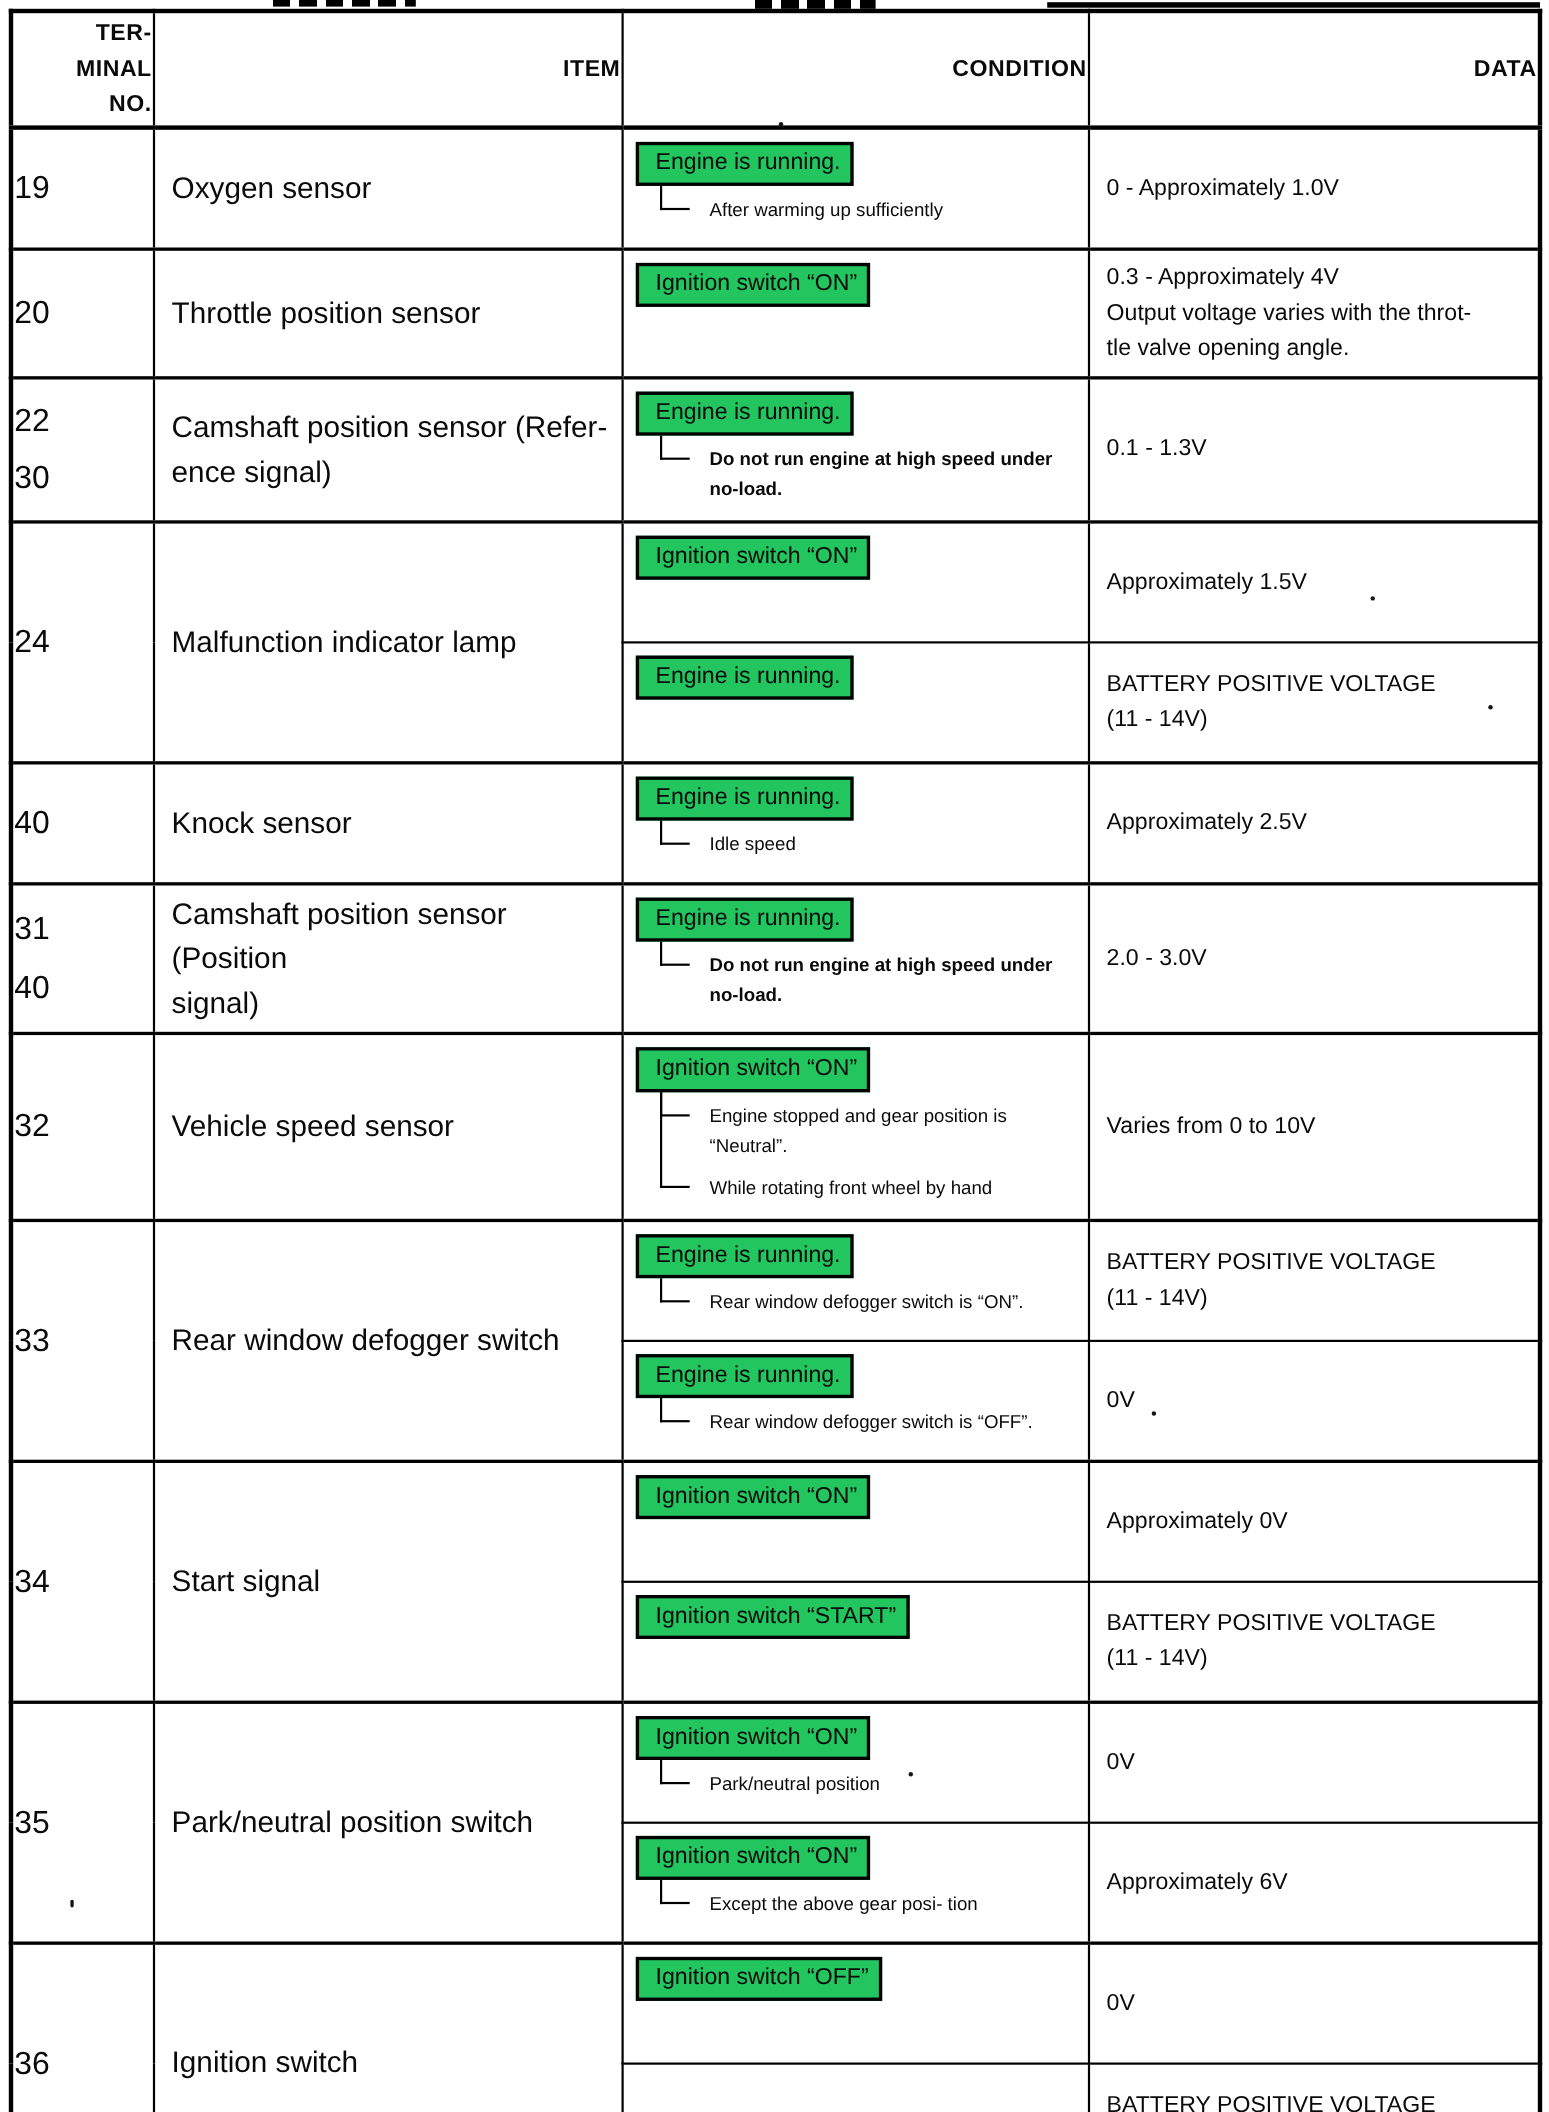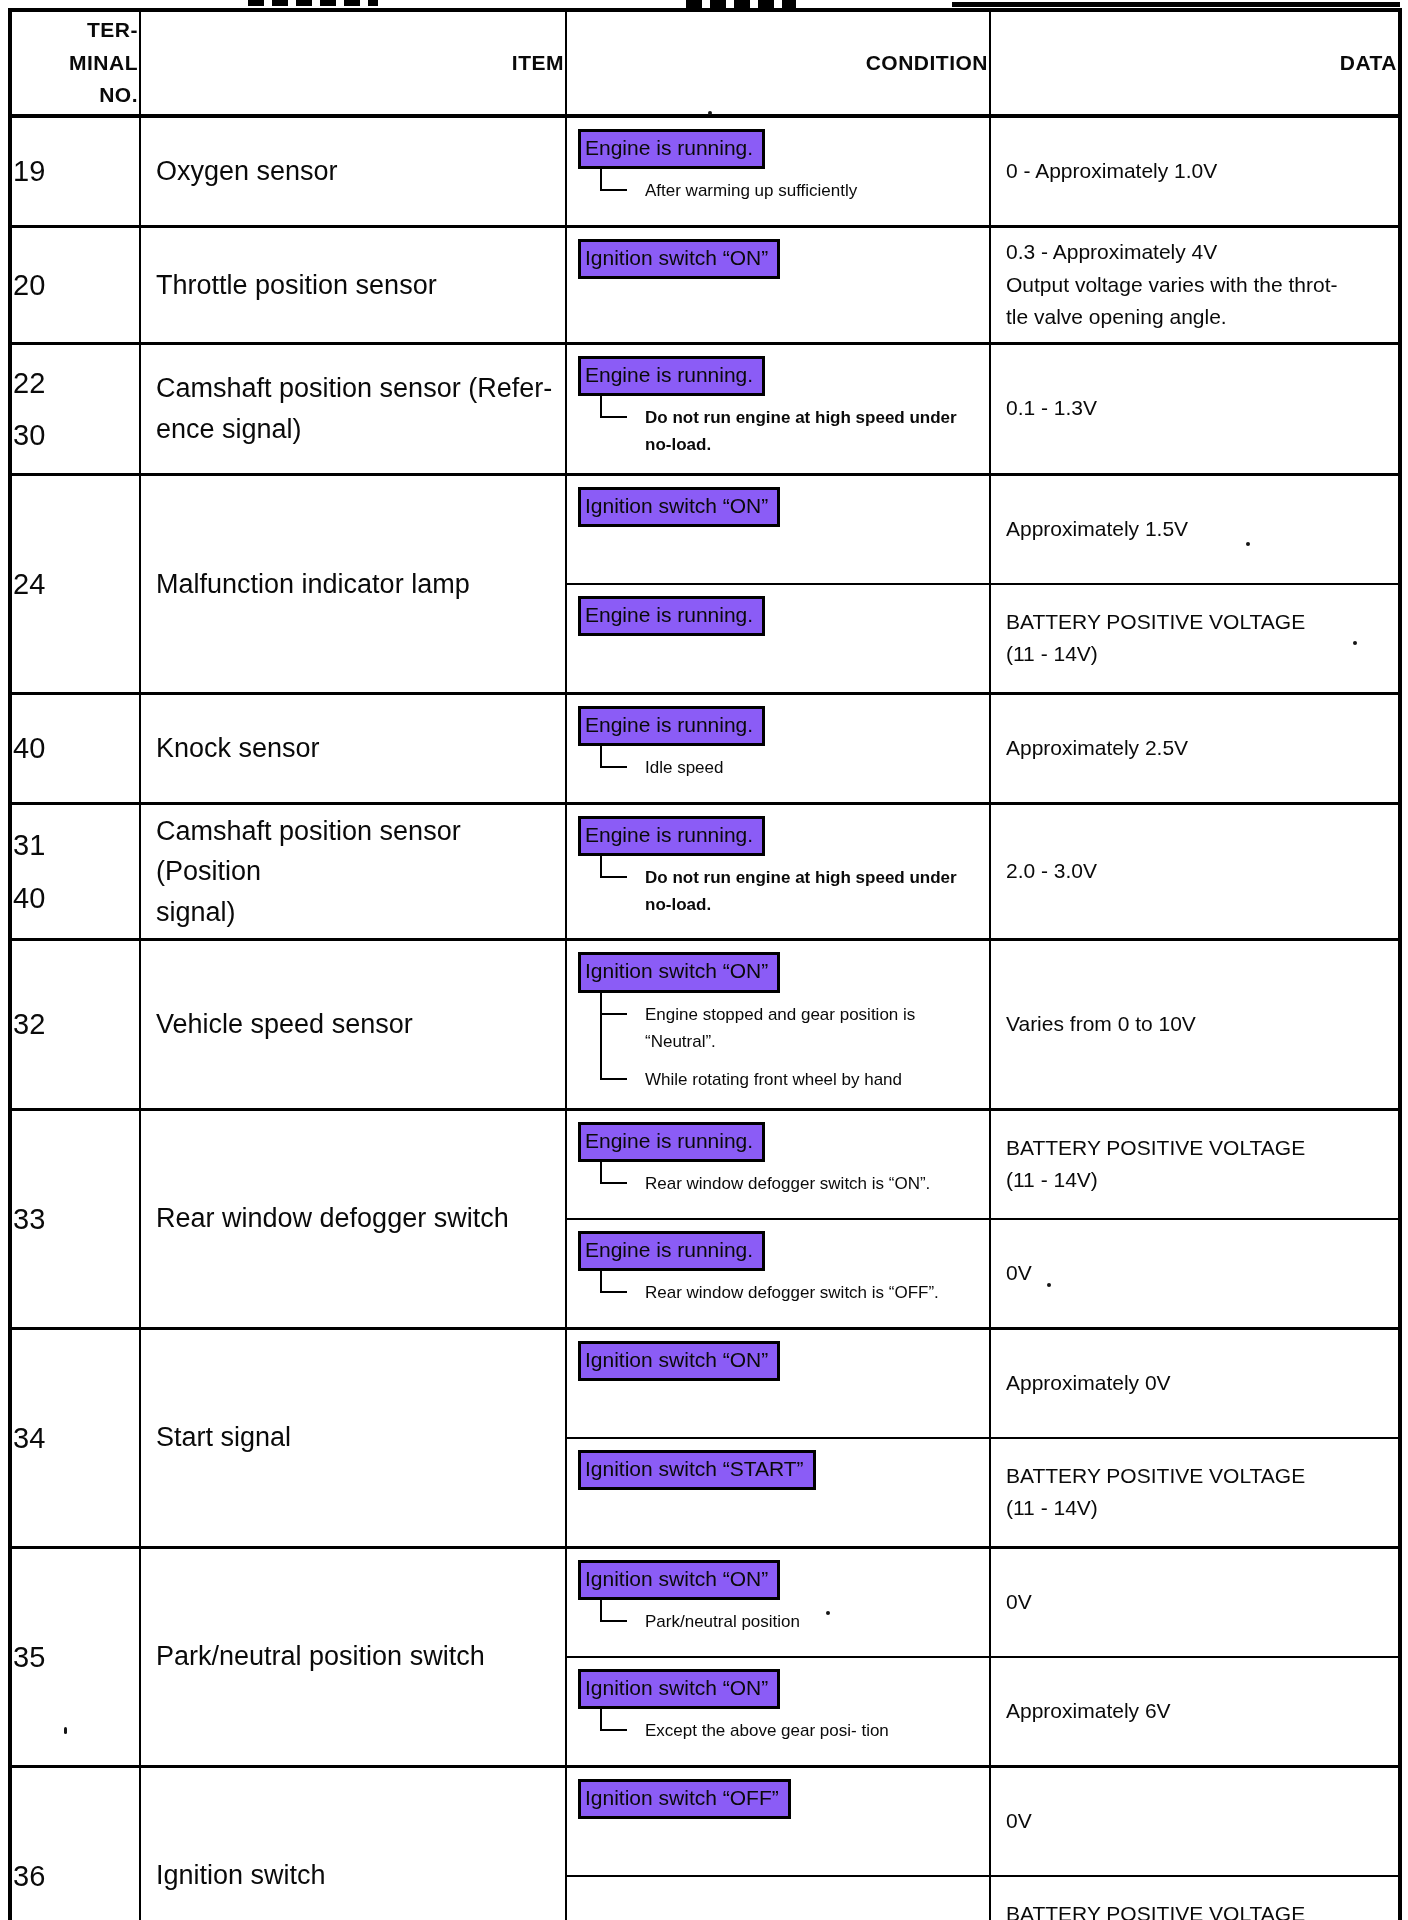--- a/index.html
+++ b/index.html
@@ -72,24 +72,24 @@
     vertical-align: middle;
     padding: 8px 8px 8px 15px;
     font-size: 21px;
     white-space: pre-line;
     line-height: 1.55;
   }
 
   .cbox {
     display: inline-block;
     border: 3px solid #000;
-    padding: 3px 9px 5px 4px;
+    padding: 3px 9px 5px 15px;
     font-size: 21px;
     line-height: 1.25;
-    background: #8b5cf6;
+    background: #22c55e;
   }
   .tree {
     margin-left: 21px;
     position: relative;
     overflow: hidden; 
   }
   .branch {
     position: relative;
     padding: 8px 4px 3px 46px;
     font-size: 17px;

